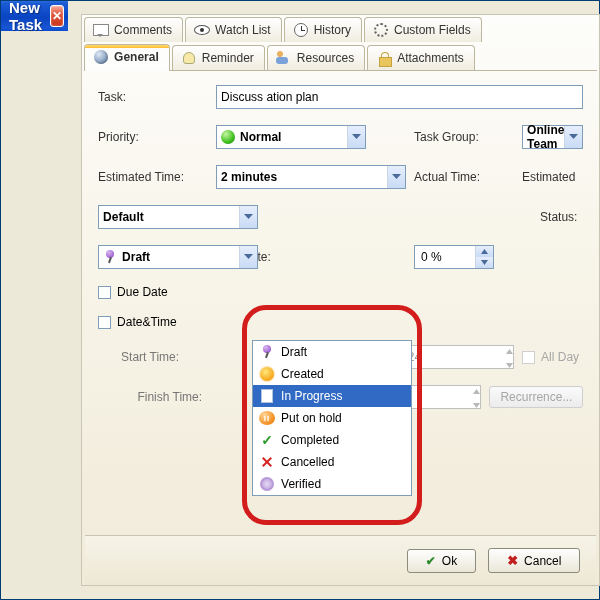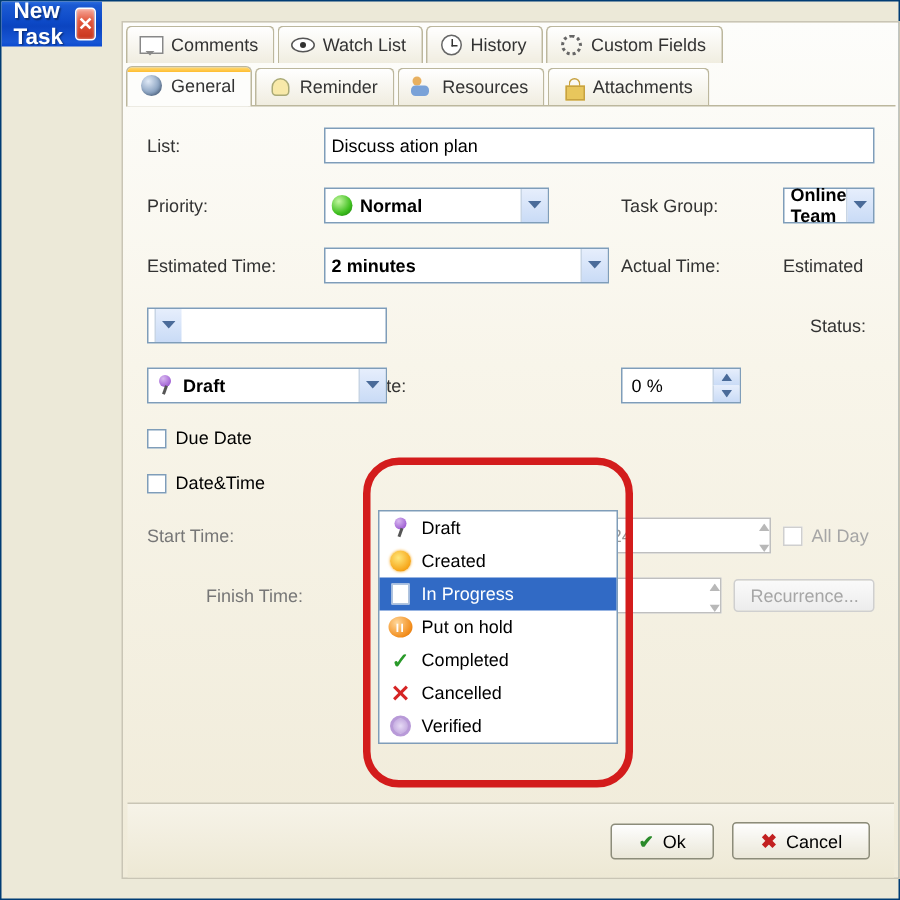--- a/index.html
+++ b/index.html
@@ -46,21 +46,21 @@
     background: linear-gradient(to bottom, #ffffff, #f0ede0);
     border: 1px solid #bcb79d;
     border-bottom: none;
     border-radius: 4px 4px 0 0;
     cursor: pointer;
     color: #333;
     position: relative;
   }
   .tab.active {
     background: #fdfdfb;
-    font-weight: normal;
+    font-weight: bold;
     z-index: 2;
     padding-bottom: 6px;
     margin-bottom: -1px;
   }
   .tab.active::before {
     content: "";
     position: absolute;
     left: 0; right: 0; top: 0; height: 3px;
     background: linear-gradient(to bottom, #ffd86f, #ffbd30);
     border-radius: 4px 4px 0 0;
@@ -250,21 +250,21 @@
               <span class="ico-lock"></span>
             </span>
             <span>Attachments</span>
           </div>
       </div>
     </div>
     <div class="panel-divider"></div>
 
     <div class="form">
 
-      <div class="lbl">List:</div>
+      <div class="lbl">Task:</div>
       <div class="textbox" style="grid-column:2 / span 3">
         <span>Discuss ation plan</span>
       </div>
 
       <div class="lbl">Priority:</div>
       <div class="combo" style="width:150px">
         <span class="combo-text">
             <span class="ico-ball-green"></span>
             <span>Normal</span>
           </span>
@@ -294,20 +294,23 @@
         <span class="combo-arrow">
             <svg width="9" height="6">
               <path d="M0 0 L9 0 L4.5 5 Z"></path>
             </svg>
           </span>
       </div>
       <div class="lbl">Actual Time:</div>
 
       <div class="lbl">Estimated</div>
       <div class="combo" style="width:160px">
+        <span class="combo-text">
+            <span>Default</span>
+          </span>
         <span class="combo-arrow">
             <svg width="9" height="6">
               <path d="M0 0 L9 0 L4.5 5 Z"></path>
             </svg>
           </span>
       </div>
       <div></div>
         <div></div>
 
       <div class="lbl" style="text-align:right;padding-right:6px">Status:</div>
@@ -342,21 +345,21 @@
       <div class="chk-row" style="grid-column:1 / span 4">
         <span class="checkbox"></span>
         <span>Due Date</span>
       </div>
 
       <div class="chk-row" style="grid-column:1 / span 4">
         <span class="checkbox"></span>
         <span>Date&amp;Time</span>
       </div>
 
-      <div class="lbl" style="text-align:left;padding-right:6px;color:#777">Start Time:</div>
+      <div class="lbl" style="text-align:center;padding-right:6px;color:#777">Start Time:</div>
       <div class="timebox" style="grid-column:2 / span 3">
         <div style="width:160px"></div>
         <div class="tval">
           <span>17:24</span>
           <span class="btns">
             <span class="btn"><svg width="7" height="5">
                   <path d="M0 5 L7 5 L3.5 0 Z" fill="#b8b8b8"></path>
                 </svg></span>
             <span class="btn"><svg width="7" height="5">
                   <path d="M0 0 L7 0 L3.5 5 Z" fill="#b8b8b8"></path>

